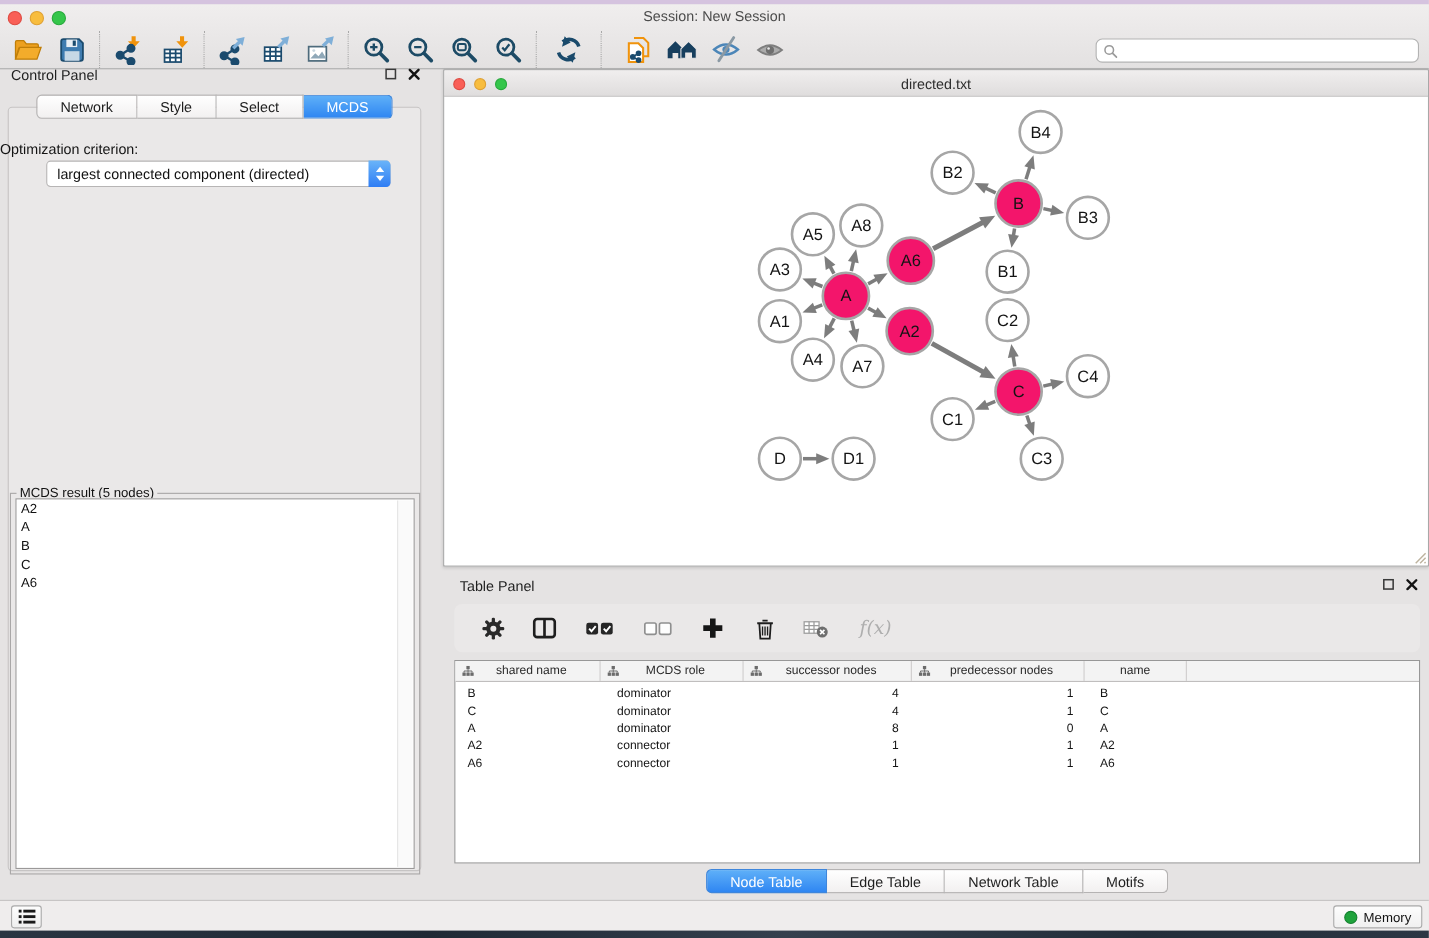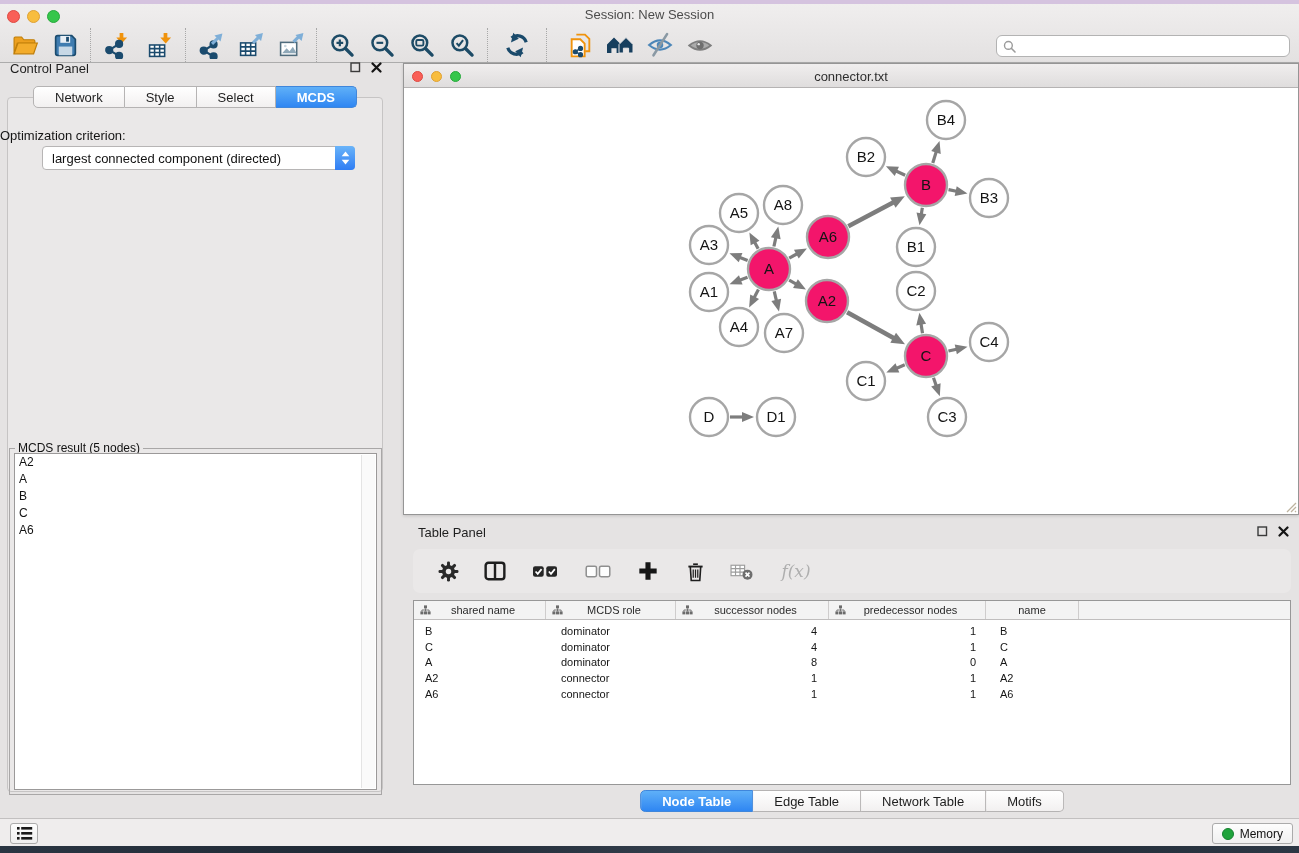--- a/index.html
+++ b/index.html
@@ -31,21 +31,21 @@
   .cp-title { position:absolute; left:10px; top:6px; font-size:13px; color:#1F1F1F; }
   .panel-icons { position:absolute; right:8px; top:7px; display:flex; gap:10px; align-items:center; }
   .cp-content { position:absolute; left:7px; top:42px; right:7px; bottom:13px;
                 background:#EAE8E8; border:1px solid #C6C4C4; border-radius:4px; }
   .seg { position:absolute; display:flex; }
   .cp-tabs { top:31px; left:50%; transform:translateX(-50%); z-index:5; }
   .seg-btn { height:22px; padding:0 21px; font-size:13px; color:#1E1E1E; background:linear-gradient(#FFFFFF,#F2F0F0);
              border:1px solid #B5B3B3; border-left:none; display:flex; align-items:center; }
   .seg-btn:first-child { border-left:1px solid #B5B3B3; border-radius:5px 0 0 5px; }
   .seg-btn:last-child { border-radius:0 5px 5px 0; }
-  .seg-btn.sel { background:linear-gradient(#5FB0F8,#2F86F2); color:#FFF; border-color:#3F86DB;font-weight:bold; }
+  .seg-btn.sel { background:linear-gradient(#5FB0F8,#2F86F2); color:#FFF; border-color:#3F86DB; }
   .opt-label { position:absolute; top:73px; left:0; right:0; text-align:left; font-size:13px; color:#141414; }
   .dropdown { position:absolute; top:91px; left:42px; width:313px; height:24px; background:#FFF;
               border:1px solid #B7B5B5; border-radius:4px; font-size:13px; color:#111;
               display:flex; align-items:center; padding-left:9px; }
   .dd-stepper { position:absolute; right:-1px; top:-1px; width:20px; height:24px; border-radius:0 4px 4px 0;
                 background:linear-gradient(#6AB4F9,#2F7DF4); display:flex; align-items:center; justify-content:center; }
   .cp-buttons { position:absolute; top:126px; left:0; right:0; display:flex; justify-content:center; gap:13px; }
   .mac-btn { height:22px; padding:0 14px; font-size:13px; color:#111; background:linear-gradient(#FFFFFF,#F1EFEF);
              border:1px solid #B5B3B3; border-radius:4px; display:flex; align-items:center; }
   .result-box { position:absolute; left:9px; right:8px; top:393px; bottom:10px; border:1px solid #A9A7A7; }
@@ -314,21 +314,21 @@
     </div>
   </div>
 
   <div class="net-window">
     <div class="net-titlebar">
       <div class="net-lights">
         <div class="net-light" style="background:#F95F57;border:1px solid #DE4A42"></div>
         <div class="net-light" style="background:#F8BD3E;border:1px solid #DFA133"></div>
         <div class="net-light" style="background:#35C64B;border:1px solid #27A93C"></div>
       </div>
-      <div class="net-title">connector.txt</div>
+      <div class="net-title">directed.txt</div>
     </div>
     <div class="net-canvas">
       <svg id="graph-svg" width="894" height="426">
           <line x1="343.52383930205286" y1="189.2325282675464" x2="334.89855067601167" y2="192.53888890752887" stroke="#7D7D7D" stroke-width="3.2"></line>
           <polygon points="325.5424145806451,196.12540774408606 334.9820898286396,187.16922623563056 338.5499959925919,196.4768075328974" fill="#7D7D7D"></polygon>
           <line x1="343.645036109639" y1="172.4580144438556" x2="334.729823642146" y2="168.89192945685838" stroke="#7D7D7D" stroke-width="3.2"></line>
           <polygon points="325.4264871994757,165.1705948797903 338.43778815486536,165.00718298219448 334.73576589296766,174.26223863693872" fill="#7D7D7D"></polygon>
           <line x1="354.43327286590335" y1="201.42900579258682" x2="349.710721862338" y2="210.55927106614652" stroke="#7D7D7D" stroke-width="3.2"></line>
           <polygon points="345.1073042152229,219.45921185056912 346.2026909665963,206.49307195216775 355.05644443357477,211.07259960750147" fill="#7D7D7D"></polygon>
           <line x1="354.13890751214535" y1="160.72596068933802" x2="350.1205296287438" y2="153.2249886403216" stroke="#7D7D7D" stroke-width="3.2"></line>

